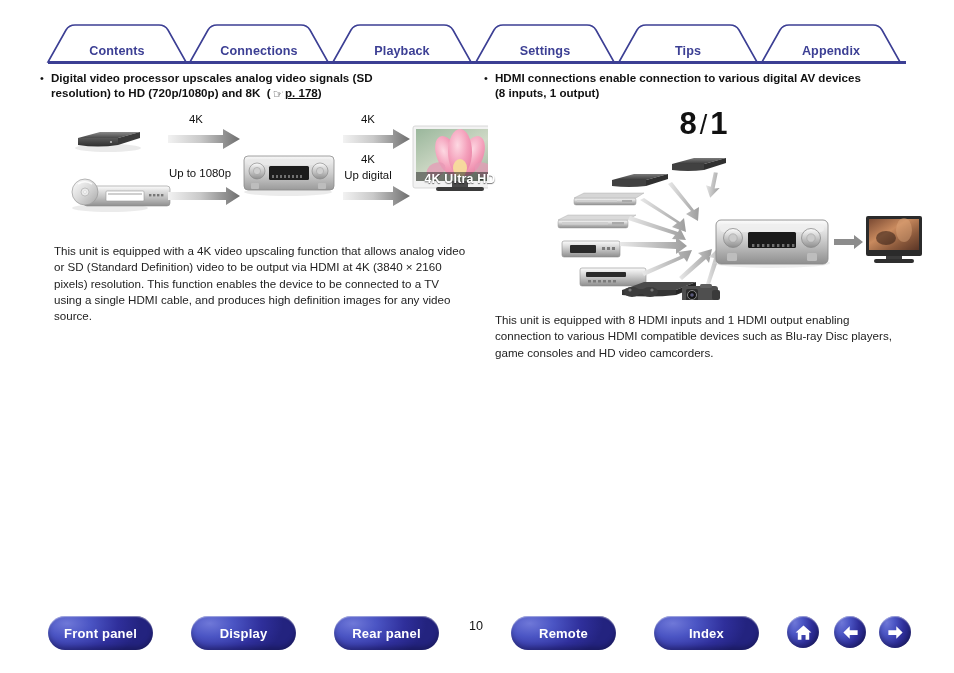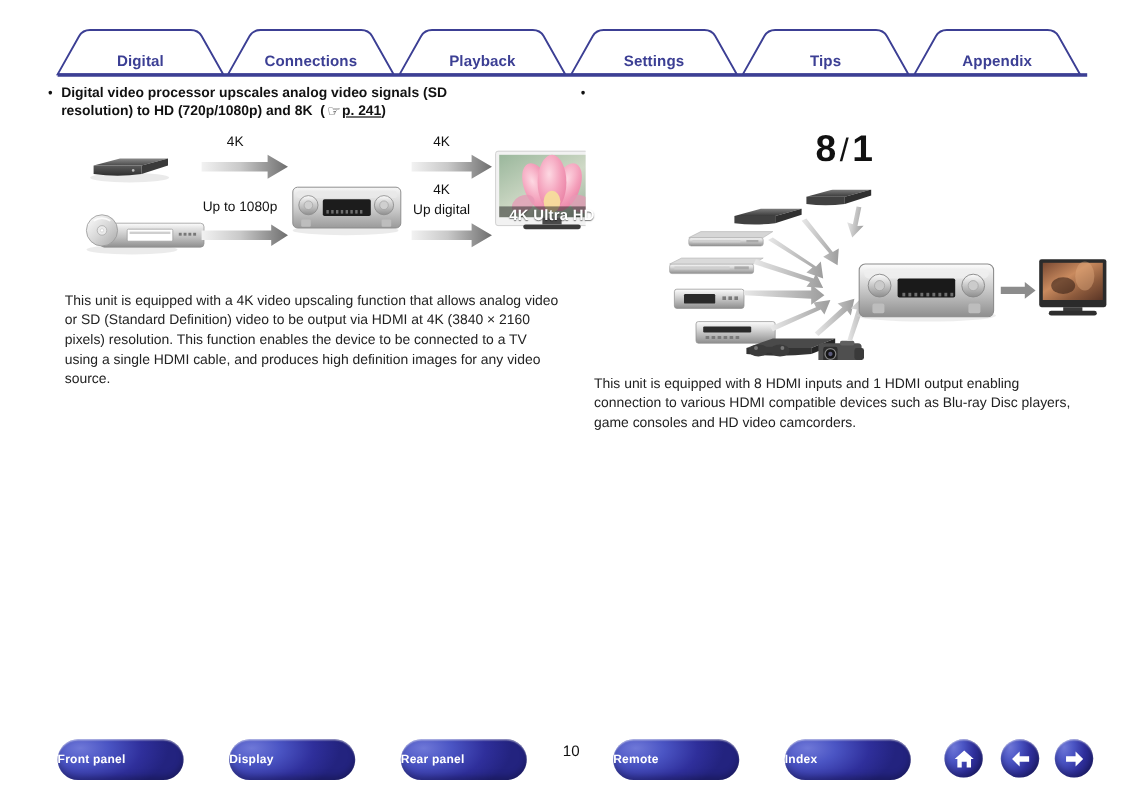--- a/index.html
+++ b/index.html
@@ -55,22 +55,22 @@
   .ratio-nums{font-size:31px;font-weight:bold;color:#111;letter-spacing:1px;line-height:1;text-align:center;}
   .ratio-slash{font-weight:normal;font-size:27px;padding:0 2px;}
   .ratio-sub{margin-top:4px;font-size:9.6px;color:#111;}
   .ratio-sub span{display:inline-block;}
   #diagram-right{position:absolute;left:60px;top:88px;width:380px;height:140px;}
 
   
   #bottomnav{position:absolute;left:0;top:616px;width:954px;height:40px;}
   .pill{
     position:absolute;height:34px;border-radius:17px;
-    display:flex;align-items:center;justify-content:flex-start;
-    color:#fff;font-size:10px;font-weight:bold;letter-spacing:.2px;
+    display:flex;align-items:center;justify-content:center;
+    color:#fff;font-size:13px;font-weight:bold;letter-spacing:.2px;
     background:
       radial-gradient(ellipse 70% 120% at 18% 22%, #6f78d8 0%, #4b55c4 32%, #2f2f9b 70%, #23237f 100%);
     box-shadow:inset 0 1px 1px rgba(255,255,255,.45), inset 0 -3px 5px rgba(0,0,0,.25);
   }
   .circbtn{
     position:absolute;width:32px;height:32px;border-radius:50%;
     display:flex;align-items:center;justify-content:center;
     background:
       radial-gradient(ellipse 75% 110% at 24% 20%, #6f78d8 0%, #4b55c4 34%, #2f2f9b 72%, #23237f 100%);
     box-shadow:inset 0 1px 1px rgba(255,255,255,.45), inset 0 -3px 5px rgba(0,0,0,.25);
@@ -89,34 +89,34 @@
     <g fill="#ffffff" stroke="#3c3f94" stroke-width="1.6" stroke-linejoin="miter">
       <path d="M48 44 L66 12 Q69 7 75 7 L159 7 Q165 7 168 12 L186 44 Z"></path>
       <path d="M190 44 L208 12 Q211 7 217 7 L301 7 Q307 7 310 12 L328 44 Z"></path>
       <path d="M333 44 L351 12 Q354 7 360 7 L444 7 Q450 7 453 12 L471 44 Z"></path>
       <path d="M476 44 L494 12 Q497 7 503 7 L587 7 Q593 7 596 12 L614 44 Z"></path>
       <path d="M619 44 L637 12 Q640 7 646 7 L730 7 Q736 7 739 12 L757 44 Z"></path>
       <path d="M762 44 L780 12 Q783 7 789 7 L873 7 Q879 7 882 12 L900 44 Z"></path>
     </g>
     <rect x="48" y="43" width="858" height="4" fill="#3c3f94"></rect>
   </svg>
-  <div class="tablabel" style="left:117px">Digital</div>
+  <div class="tablabel" style="left:117px">Contents</div>
   <div class="tablabel" style="left:259px">Connections</div>
   <div class="tablabel" style="left:402px">Playback</div>
   <div class="tablabel" style="left:545px">Settings</div>
   <div class="tablabel" style="left:688px">Tips</div>
   <div class="tablabel" style="left:831px">Appendix</div>
 </div>
 
 <div class="col" id="col-left">
 
   <div class="bullet-row">
     <div class="bullet-dot">•</div>
     <div class="bullet-text" style="width:360px">
-      <span>Digital video processor upscales analog video signals (SD resolution) to HD (720p/1080p) and 8K</span><span class="linkref">&nbsp;&nbsp;<span>(</span><span class="hand-icon">☞</span><span class="plink">p. 241</span><span>)</span></span>
+      <span>Digital video processor upscales analog video signals (SD resolution) to HD (720p/1080p) and 8K</span><span class="linkref">&nbsp;&nbsp;<span>(</span><span class="hand-icon">☞</span><span class="plink">p. 178</span><span>)</span></span>
     </div>
   </div>
 
   <div id="diagram-left">
 
     <svg width="440" height="112" viewBox="0 0 440 112">
       <defs>
         <linearGradient id="arrGrad" x1="0" y1="0" x2="1" y2="0">
           <stop offset="0" stop-color="#f2f2f2"></stop>
           <stop offset="0.45" stop-color="#c9c9c9"></stop>
@@ -253,20 +253,21 @@
     <div class="dlabel" style="left:320px;top:56px">Up digital</div>
   </div>
 
   <div class="body-para" style="position:absolute;left:14px;top:173px;width:412px">This unit is equipped with a 4K video upscaling function that allows analog video or SD (Standard Definition) video to be output via HDMI at 4K (3840 × 2160 pixels) resolution. This function enables the device to be connected to a TV using a single HDMI cable, and produces high definition images for any video source.</div>
 </div>
 
 <div class="col" id="col-right">
 
   <div class="bullet-row">
     <div class="bullet-dot">•</div>
+    <div class="bullet-text" style="width:375px">HDMI connections enable connection to various digital AV devices (8 inputs, 1 output)</div>
   </div>
 
   <div id="ratio">
     <div class="ratio-nums">
       <span>8</span><span class="ratio-slash">/</span><span>1</span>
     </div>
   </div>
 
   <div id="diagram-right">
     <svg width="380" height="142" viewBox="0 0 380 142">

